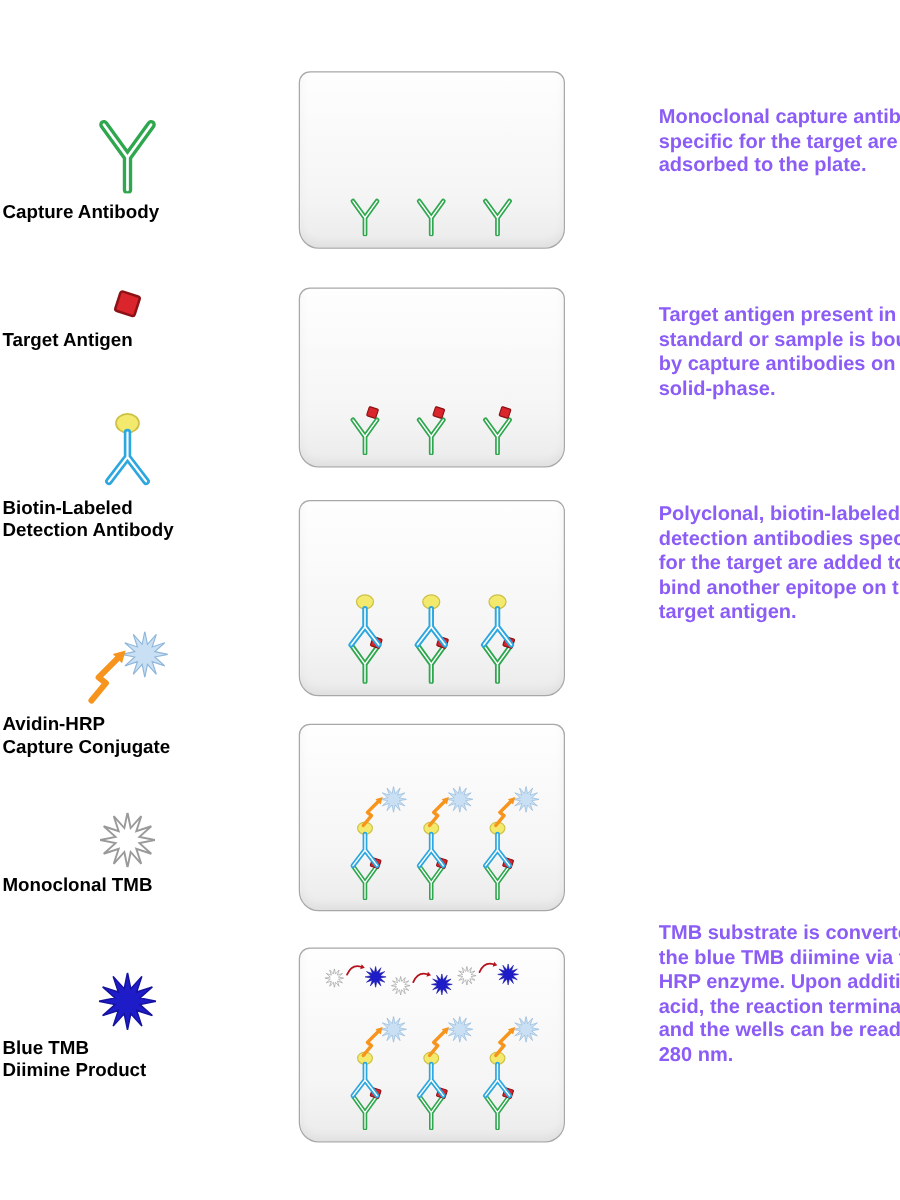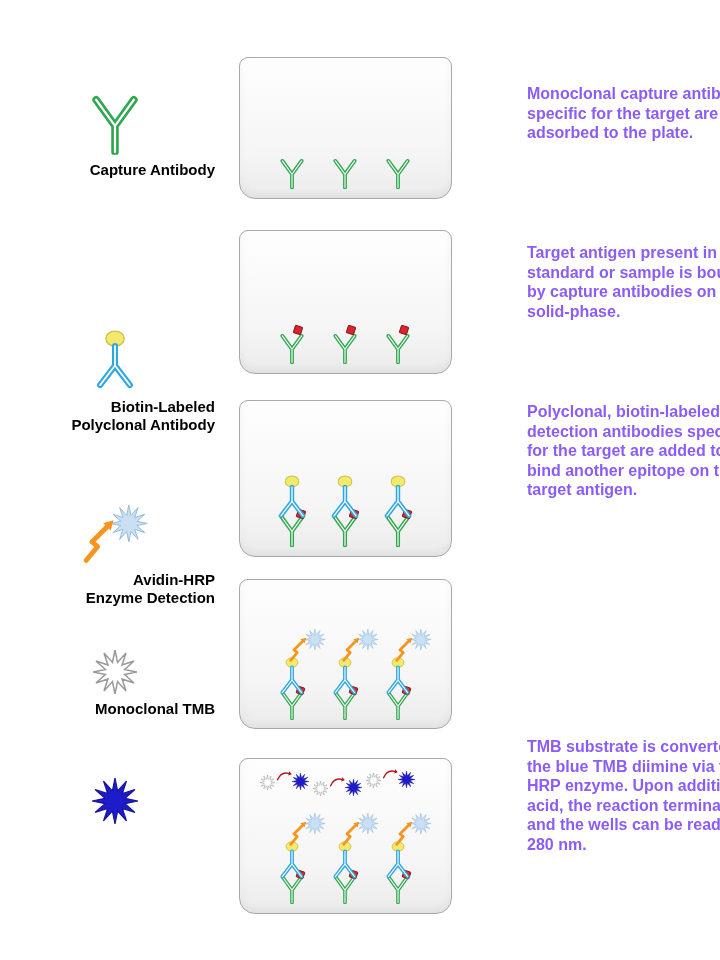--- a/index.html
+++ b/index.html
@@ -2,21 +2,21 @@
 <html style="--green: #2fa74e; --red: #d9252b; --blue: #2da7df; --yellow: #f2e96d; --orange: #f7941d; --hrp: #c9e0f4; --tmb: #1e1cc8; --arrow: #b5121b;"><head>
 <meta charset="utf-8">
 <style>
   * { margin:0; padding:0; box-sizing:border-box; }
   html,body { background:#ffffff; }
   .page {
     position:relative; width:720px; height:960px; background:#fff;
     font-family:"Liberation Sans", sans-serif; overflow:hidden;
   }
   
-  .legend-item { position:absolute; left:15px; width:200px; text-align:right; }
+  .legend-item { position:absolute; left:2px; width:200px; text-align:left; }
   .legend-icon { display:block; margin:0 auto; }
   .legend-label {
     font-weight:bold; font-size:15px; line-height:1.18; color:#000;
     white-space:pre-line; margin-top:6px;
   }
   
   .well {
     position:absolute; left:239px; width:213px;
     border:1.5px solid #a8a8a8;
     border-radius:9px 9px 16px 16px;
@@ -77,48 +77,56 @@
 
 <div class="page">
 
   <div class="legend-item" style="top:88px">
     <svg class="legend-icon" width="58" height="67" viewBox="0 0 40 46">
         <use href="#abG"></use>
       </svg>
     <div class="legend-label">Capture Antibody</div>
   </div>
 
+  <div class="legend-item" style="top:228px">
+    <svg class="legend-icon" width="30" height="30" viewBox="0 0 24 24">
+        <use href="#antigen"></use>
+      </svg>
+    <div class="legend-label">Target Antigen</div>
+  </div>
 
   <div class="legend-item" style="top:330px">
     <svg class="legend-icon" width="46" height="62" viewBox="0 0 40 54">
         <use href="#abB"></use>
       </svg>
     <div class="legend-label">Biotin-Labeled
-Polyclonal Antibody</div>
+Detection Antibody</div>
   </div>
 
   <div class="legend-item" style="top:505px">
     <svg class="legend-icon" width="74" height="60" viewBox="0 0 64 52">
         <use href="#avidin"></use>
       </svg>
     <div class="legend-label">Avidin-HRP
-Enzyme Detection</div>
+Capture Conjugate</div>
   </div>
 
   <div class="legend-item" style="top:650px">
     <svg class="legend-icon" width="44" height="44" viewBox="0 0 40 40">
         <use href="#star12" class="star-white"></use>
       </svg>
     <div class="legend-label">Monoclonal TMB</div>
   </div>
 
   <div class="legend-item" style="top:778px">
     <svg class="legend-icon" width="46" height="46" viewBox="0 0 40 40">
         <use href="#star12" class="star-blue"></use>
       </svg>
+    <div class="legend-label">Blue TMB
+Diimine Product</div>
   </div>
 
   <div class="well" style="top:57px;height:142px">
     <svg class="scene" width="210" height="139" viewBox="0 0 210 139">
       <use href="#abG" x="37" y="97" width="30" height="34"></use>
       <use href="#abG" x="90" y="97" width="30" height="34"></use>
       <use href="#abG" x="143" y="97" width="30" height="34"></use>
     </svg>
   </div>
 

